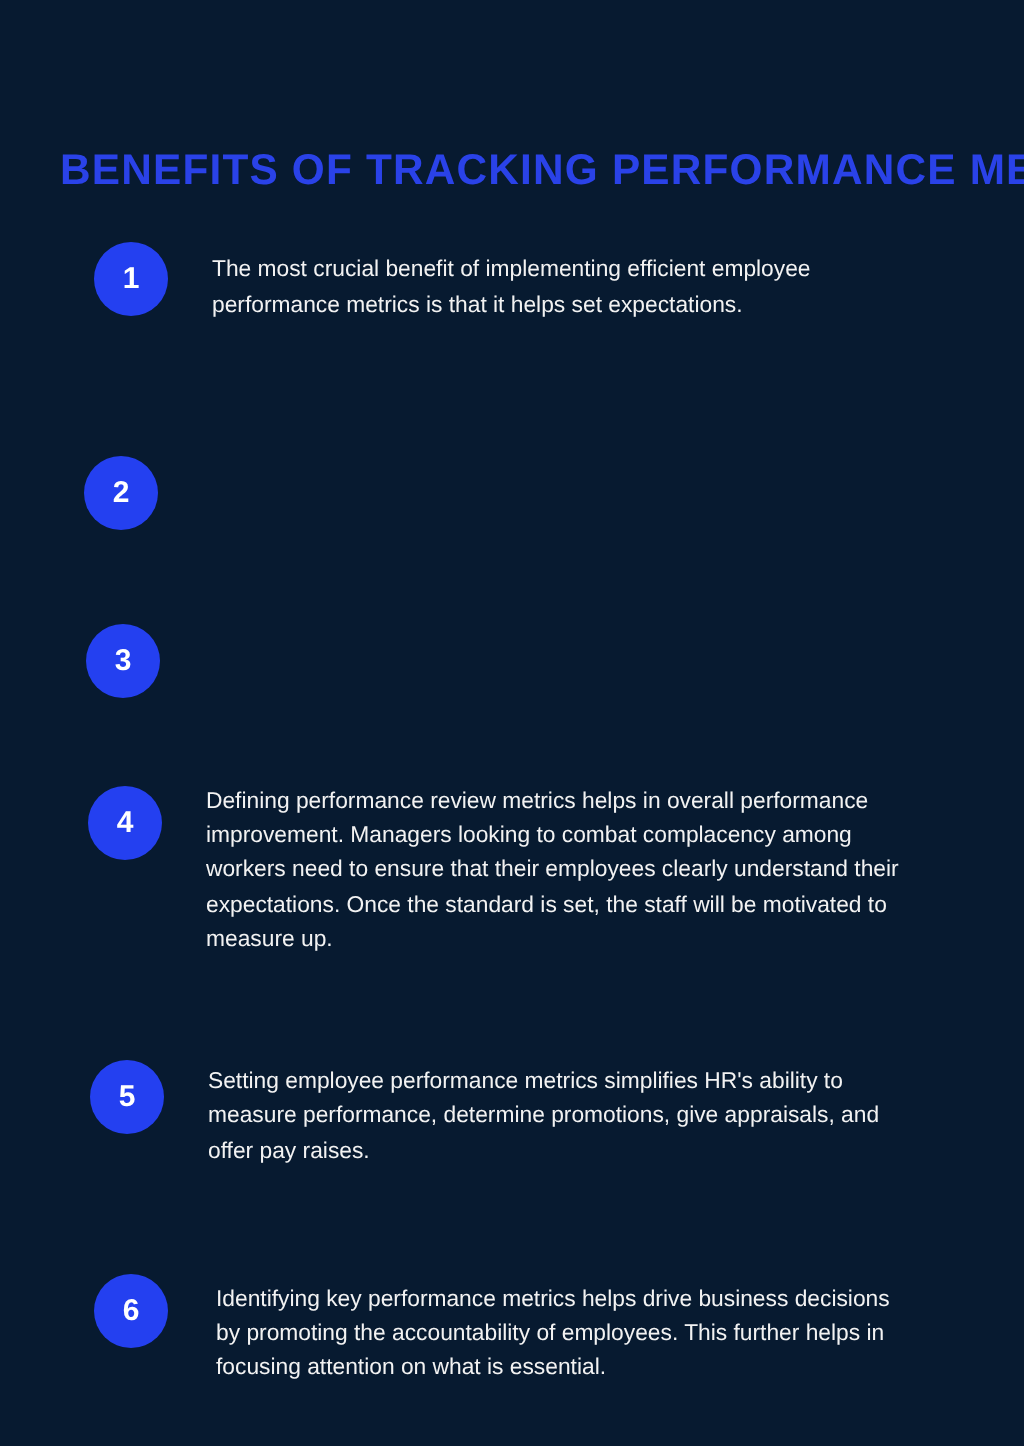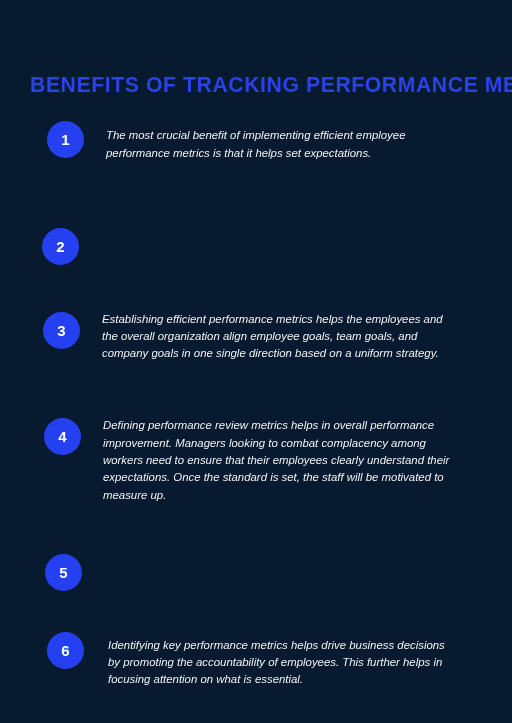--- a/index.html
+++ b/index.html
@@ -68,21 +68,20 @@
     user-select: none;
   }
   .benefit-text {
     flex: 1 1 auto;
     color: #F2F2F2;
     font-size: 11.4px;
     line-height: 17.3px;
     padding-left: 22px;
     padding-top: 4px;
     font-family: "Liberation Sans", sans-serif;
-    font-style: italic;
   }
 
   
   .item-1 { margin-bottom: 38px; padding-left: 47px; }
   .item-2 { margin-bottom: 30px; padding-left: 42px; }
   .item-3 { margin-bottom: 28px; padding-left: 43px; }
   .item-4 { margin-bottom: 27px; padding-left: 44px; }
   .item-5 { margin-bottom: 30px; padding-left: 45px; }
   .item-6 { margin-bottom: 0;    padding-left: 47px; }
 
@@ -107,30 +106,30 @@
       <span class="benefit-badge">1</span>
       <p class="benefit-text">The most crucial benefit of implementing efficient employee performance metrics is that it helps set expectations.</p>
     </li>
 
     <li class="benefit-item item-2">
       <span class="benefit-badge">2</span>
     </li>
 
     <li class="benefit-item item-3">
       <span class="benefit-badge">3</span>
-      <p class="benefit-text">Establishing efficient performance metrics helps the employees and the overall organization align employee goals, team goals, and company goals in one single direction based on a uniform strategy.</p>
     </li>
 
     <li class="benefit-item item-4">
       <span class="benefit-badge">4</span>
       <p class="benefit-text">Defining performance review metrics helps in overall performance improvement. Managers looking to combat complacency among workers need to ensure that their employees clearly understand their expectations. Once the standard is set, the staff will be motivated to measure up.</p>
     </li>
 
     <li class="benefit-item item-5">
       <span class="benefit-badge">5</span>
+      <p class="benefit-text">Setting employee performance metrics simplifies HR's ability to measure performance, determine promotions, give appraisals, and offer pay raises.</p>
     </li>
 
     <li class="benefit-item item-6">
       <span class="benefit-badge">6</span>
       <p class="benefit-text">Identifying key performance metrics helps drive business decisions by promoting the accountability of employees. This further helps in focusing attention on what is essential.</p>
     </li>
 
   </ul>
 </div>
 

